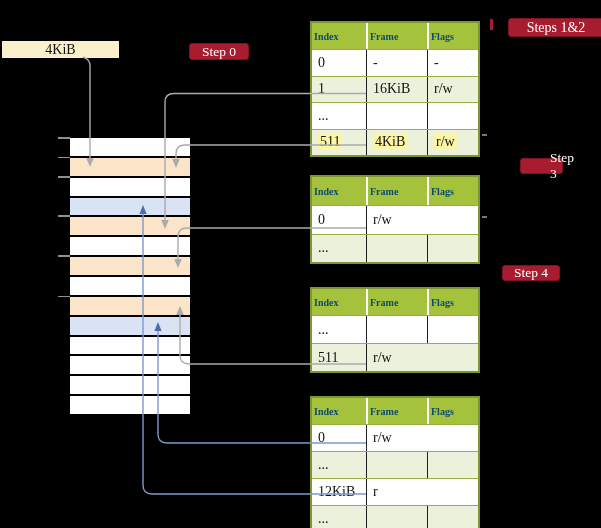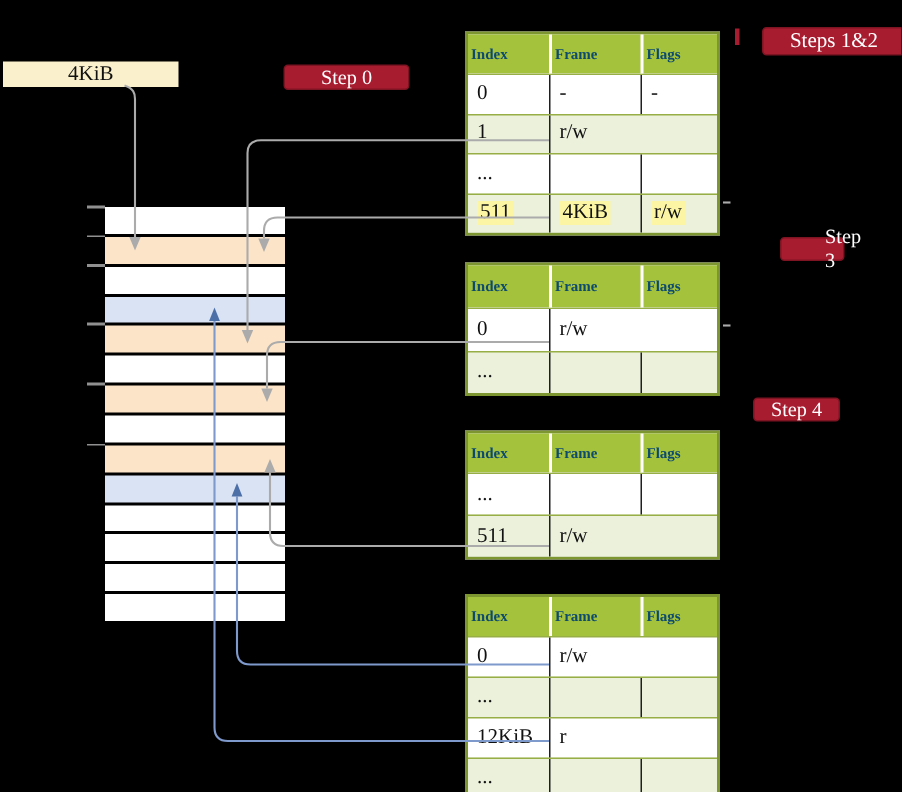--- a/index.html
+++ b/index.html
@@ -9,21 +9,21 @@
 
   
   .mem-label{position:absolute;left:2px;top:41px;width:117px;height:17px;
     background:var(--cream);color:#111;font-size:14px;display:flex;
     align-items:center;justify-content:center;}
 
   
   .step{position:absolute;background:var(--red);color:#fff;font-size:13.5px;
     display:flex;align-items:center;justify-content:center;
     border:1px solid #7e1322;border-radius:3px;box-sizing:border-box;}
-  .step0{left:189px;top:43px;width:84px;height:17px;}
+  .step0{left:189px;top:43px;width:60px;height:17px;}
   .steps12{left:508px;top:18px;width:96px;height:19px;font-size:14px;}
   .step3{left:520px;top:158px;width:43px;height:16px;padding-left:41px;}
   .step4{left:502px;top:265px;width:58px;height:16px;}
   .red-sliver{position:absolute;left:490px;top:19px;width:3px;height:11px;background:var(--red);}
 
   
   .stack{position:absolute;left:70px;top:138px;width:120px;height:276px;
     display:flex;flex-direction:column;gap:2px;}
   .stack-row{flex:1;}
   .cw{background:#ffffff;}
@@ -105,20 +105,21 @@
         <div class="hcell">Frame</div>
         <div class="hcell">Flags</div>
       </div>
       <div class="brow">
         <div class="bcell">0</div>
         <div class="bcell">-</div>
         <div class="bcell">-</div>
       </div>
       <div class="brow shade">
         <div class="bcell">1</div>
+        <div class="bcell">16KiB</div>
         <div class="bcell">r/w</div>
       </div>
       <div class="brow">
         <div class="bcell">...</div>
         <div class="bcell"></div>
         <div class="bcell"></div>
       </div>
       <div class="brow shade">
         <div class="bcell">
           <span class="hl">511</span>

